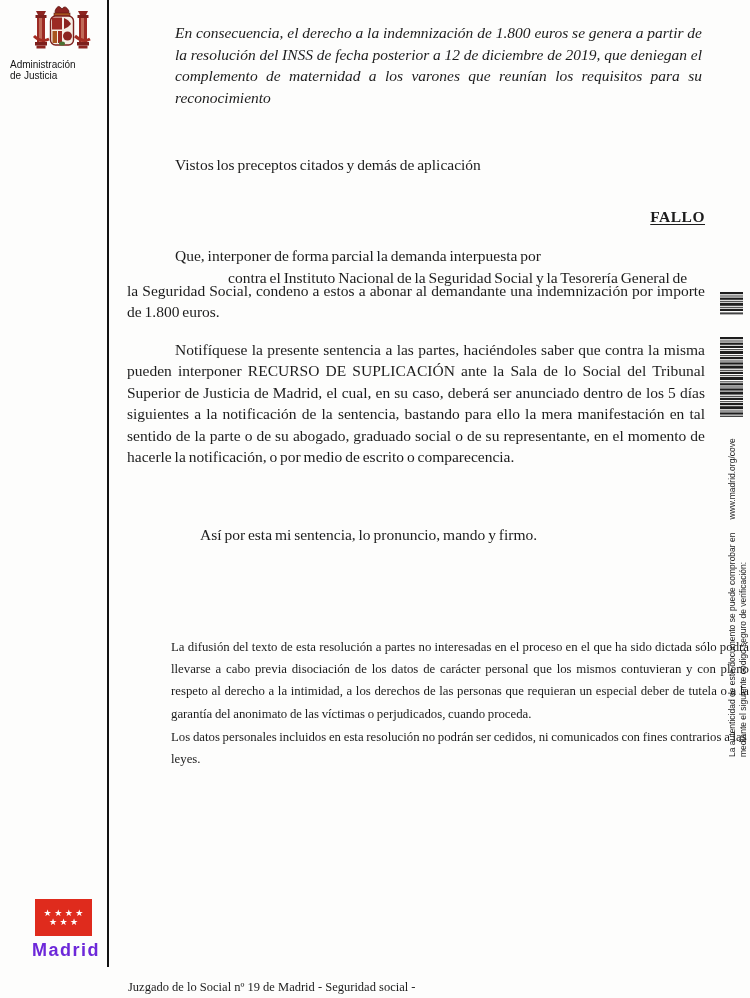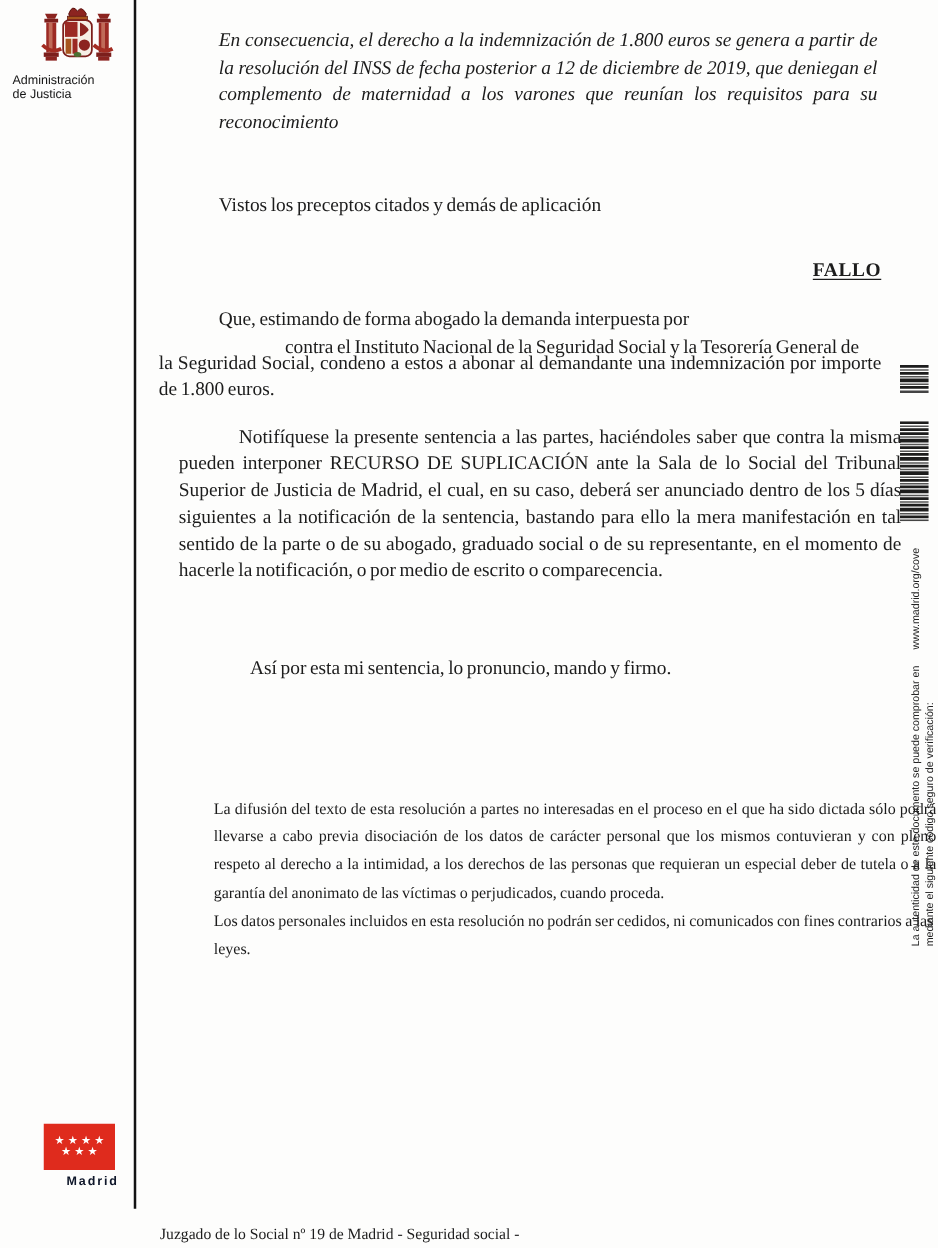--- a/index.html
+++ b/index.html
@@ -14,34 +14,34 @@
   
   .coat{left:31px;top:2px;width:62px;height:58px;}
   .admin{left:10px;top:60px;width:106px;text-align:left;
     font-family:"Liberation Sans", sans-serif;font-size:10px;line-height:10.5px;color:#141414;}
   .madrid{left:35px;top:899px;width:57px;}
   .madrid-box{width:57px;height:37px;display:flex;flex-direction:column;
     align-items:center;justify-content:center;}
   .star-row{color:#ffffff;font-size:9px;line-height:8.5px;letter-spacing:2.5px;text-indent:2.5px;
     font-family:"DejaVu Sans", sans-serif;}
   .madrid-label{width:63px;margin-left:-3px;margin-top:4px;text-align:right;
-    font-family:"Liberation Sans", sans-serif;font-weight:bold;font-size:10px;
-    letter-spacing:1.5px;color:#0f172a;}
+    font-family:"Liberation Sans", sans-serif;font-weight:bold;font-size:18px;
+    letter-spacing:1.5px;color:#6d28d9;}
   
   .para{font-size:15.5px;line-height:21.4px;word-spacing:-1px;}
   .justify{text-align:justify;}
   .para-intro{left:175px;top:22px;width:527px;font-style:italic;text-align:justify;
     font-size:15.5px;line-height:21.6px;word-spacing:-0.5px;}
   .para-vistos{left:127px;top:154px;width:578px;margin-left:48px;}
   .fallo{left:127px;top:206px;width:578px;text-align:right;font-weight:bold;
     text-decoration:underline;text-underline-offset:2px;letter-spacing:.5px;}
   .que-l1{left:127px;top:245px;width:578px;text-indent:48px;white-space:nowrap;}
   .que-l2{left:228px;top:266.5px;white-space:nowrap;}
   .que-rest{left:127px;top:280px;width:578px;}
-  .para-notif{left:143px;top:339px;width:578px;text-indent:48px;}
+  .para-notif{left:127px;top:339px;width:578px;text-indent:48px;}
   .para-asi{left:200px;top:524px;white-space:nowrap;}
   .small{font-size:12.8px;line-height:22.2px;word-spacing:-0.5px;margin-left:44px;}
   .small-1{left:127px;top:636px;width:578px;}
   .small-2{left:127px;top:726px;width:578px;}
   .footer{left:128px;top:980px;font-size:12.5px;white-space:nowrap;}
   
   .barcode-sm{left:720px;top:292px;}
   .barcode-lg{left:720px;top:337px;}
   .vtext{left:727px;top:757px;width:330px;transform:rotate(-90deg);transform-origin:0 0;
     font-family:"Liberation Sans", sans-serif;font-size:8.5px;line-height:11px;color:#222;
@@ -97,21 +97,21 @@
   </div>
   <div class="madrid-label">Madrid</div>
 </div>
 
 <div class="abs para-intro">En consecuencia, el derecho a la indemnización de 1.800 euros se genera a partir de la resolución del INSS de fecha posterior a 12 de diciembre de 2019, que deniegan el complemento de maternidad a los varones que reunían los requisitos para su reconocimiento</div>
 
 <div class="abs para para-vistos">Vistos los preceptos citados y demás de aplicación</div>
 
 <div class="abs para fallo">FALLO</div>
 
-<div class="abs para que-l1">Que, estimando de forma abogado la demanda interpuesta por</div>
+<div class="abs para que-l1">Que, interponer de forma parcial la demanda interpuesta por</div>
 <div class="abs para que-l2">contra el Instituto Nacional de la Seguridad Social y la Tesorería General de</div>
 <div class="abs para justify que-rest">la Seguridad Social, condeno a estos a abonar al demandante una indemnización por importe de 1.800 euros.</div>
 
 <div class="abs para justify para-notif">Notifíquese la presente sentencia a las partes, haciéndoles saber que contra la misma pueden interponer RECURSO DE SUPLICACIÓN ante la Sala de lo Social del Tribunal Superior de Justicia de Madrid, el cual, en su caso, deberá ser anunciado dentro de los 5 días siguientes a la notificación de la sentencia, bastando para ello la mera manifestación en tal sentido de la parte o de su abogado, graduado social o de su representante, en el momento de hacerle la notificación, o por medio de escrito o comparecencia.</div>
 
 <div class="abs para para-asi">Así por esta mi sentencia, lo pronuncio, mando y firmo.</div>
 
 <div class="abs small justify small-1">La difusión del texto de esta resolución a partes no interesadas en el proceso en el que ha sido dictada sólo podrá llevarse a cabo previa disociación de los datos de carácter personal que los mismos contuvieran y con pleno respeto al derecho a la intimidad, a los derechos de las personas que requieran un especial deber de tutela o a la garantía del anonimato de las víctimas o perjudicados, cuando proceda.</div>
 <div class="abs small small-2">Los datos personales incluidos en esta resolución no podrán ser cedidos, ni comunicados con fines contrarios a las leyes.</div>
 

